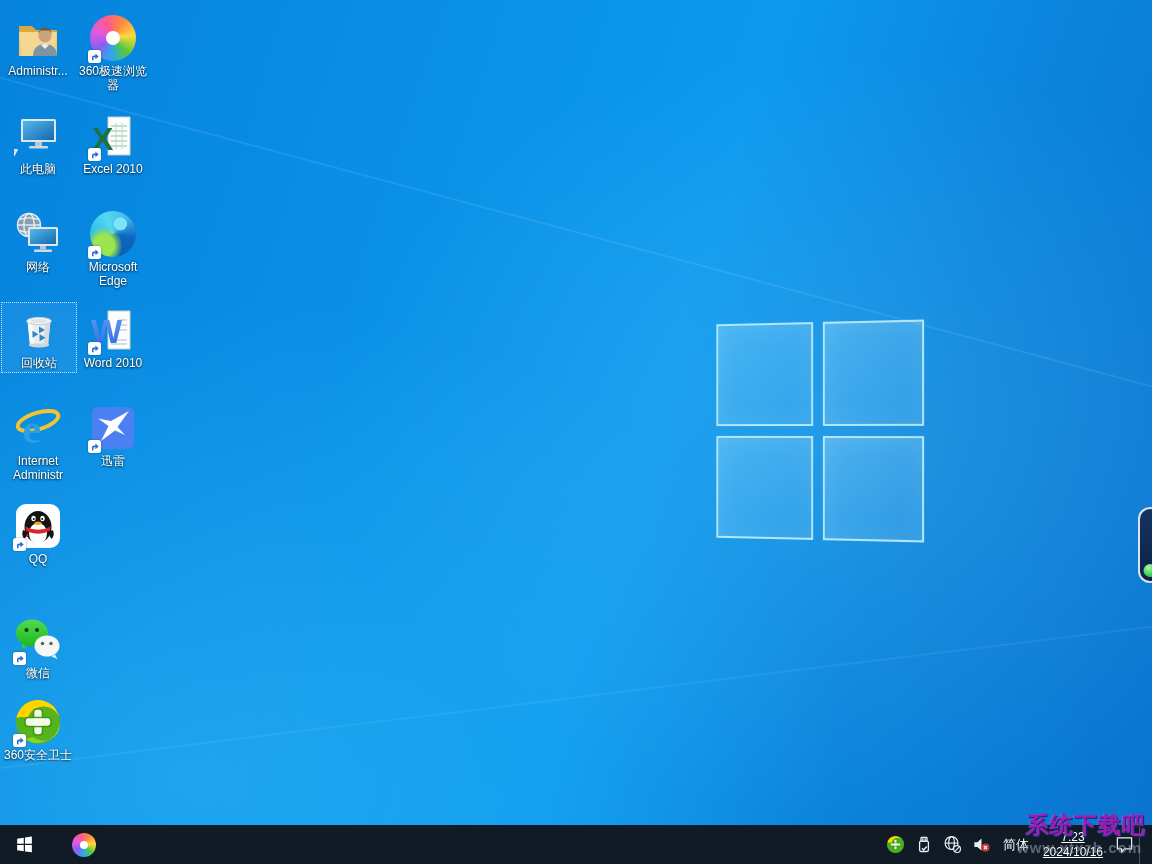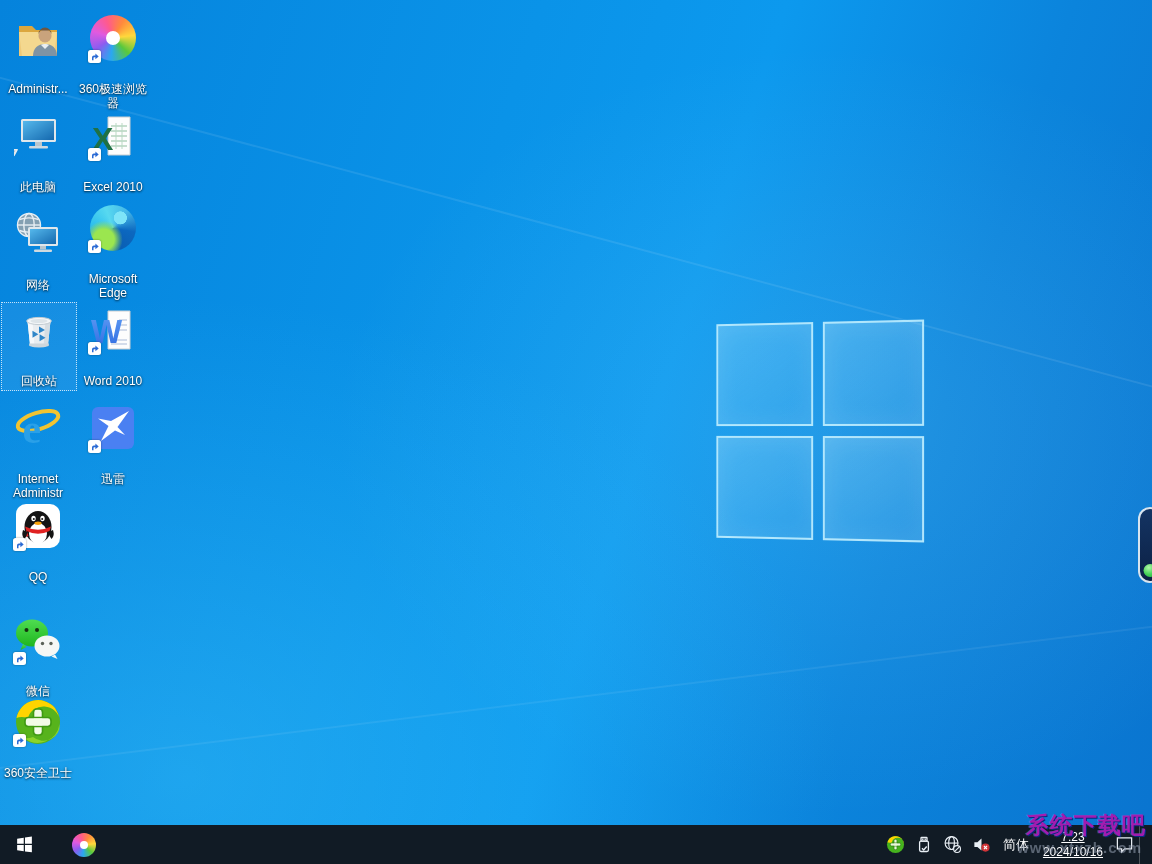--- a/index.html
+++ b/index.html
@@ -31,21 +31,21 @@
     box-shadow:0 0 26px rgba(255,255,255,.10) inset;
   }
   
   .cell{
     position:absolute;width:76px;display:flex;flex-direction:column;align-items:center;
     padding:3px 0 2px 0;border:1px solid transparent;box-sizing:border-box;cursor:default;
   }
   .cell.selected{border:1px dotted rgba(255,255,255,.75);background:rgba(140,195,255,.12);}
   .art{width:48px;height:48px;position:relative;display:flex;align-items:center;justify-content:center;}
   .lbl{
-    margin-top:20px;font-size:12px;line-height:14px;color:#fff;text-align:center;max-width:74px;
+    margin-top:2px;font-size:12px;line-height:14px;color:#fff;text-align:center;max-width:74px;
     text-shadow:0 1px 2px rgba(0,0,0,.7),0 0 3px rgba(0,0,0,.35);
   }
   .sc{
     position:absolute;left:-1px;bottom:-1px;width:13px;height:13px;background:#fff;border-radius:2.5px;
     box-shadow:0 0 2px rgba(0,0,0,.45);display:flex;align-items:center;justify-content:center;
   }
   .pinwheel{border-radius:50%;position:relative;
     background:conic-gradient(from -20deg,#ff5a8c,#ff8a3c,#ffd83c,#59c83c,#2aa8f0,#8c5cf0,#e05ae0,#ff5a8c);}
   .pinwheel .dot{position:absolute;left:50%;top:50%;transform:translate(-50%,-50%);
     background:#fff;border-radius:50%;}
@@ -211,21 +211,21 @@
       </g>
       <rect x="14" y="17" width="30" height="19" rx="1.5" fill="#dfe7ec"></rect>
       <rect x="16" y="19" width="26" height="15" fill="url(#scr)"></rect>
       <rect x="26" y="36" width="6" height="3.4" fill="#b9c6ce"></rect>
       <rect x="20" y="39.4" width="18" height="2.6" rx="1" fill="#cfd9df"></rect>
     </svg>
   </div>
   <div class="lbl">网络</div>
 </div>
 
-<div class="cell" style="left:75px;top:200px">
+<div class="cell" style="left:75px;top:206px">
   <div class="art">
     <span class="edgeball"></span>
     <span class="sc">
       <svg viewBox="0 0 10 10" width="10" height="10">
           <path d="M2 8.3 V5.4 Q2 3.5 3.9 3.5 H5.4 V1.6 L8.7 4.4 5.4 7.2 V5.3 H4.2 Q3.5 5.3 3.5 6 V8.3 Z" fill="#2a6ad4"></path>
         </svg>
     </span>
   </div>
   <div class="lbl">Microsoft Edge</div>
 </div>

